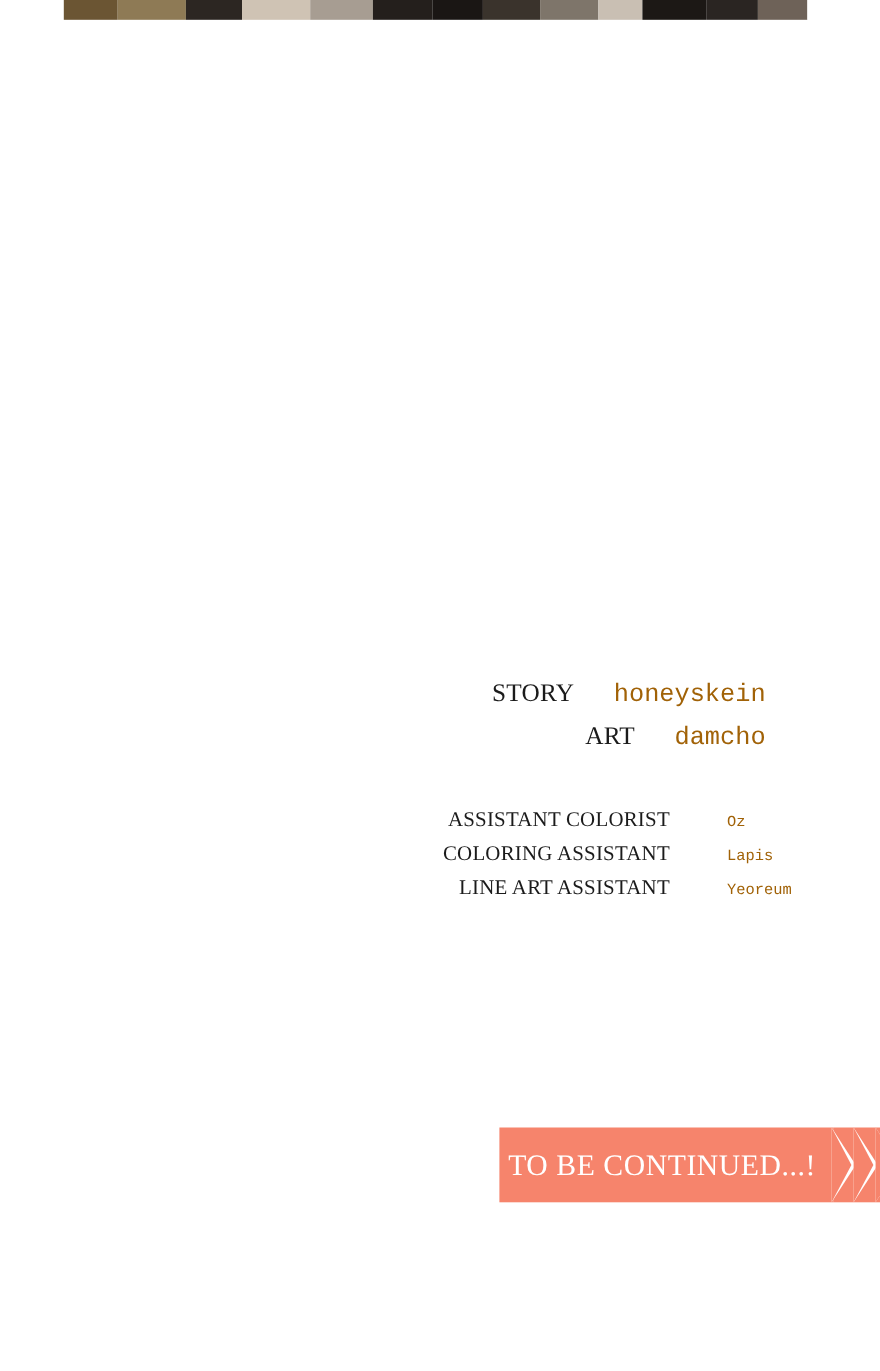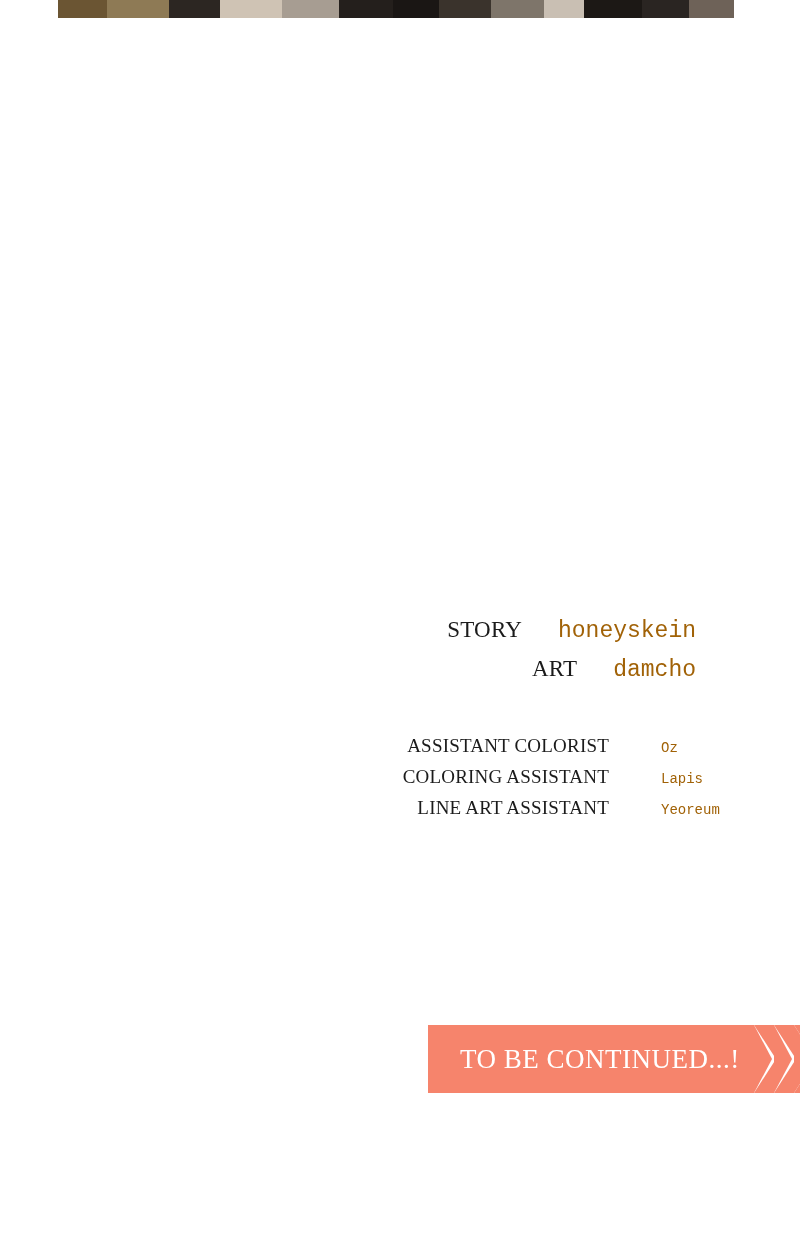--- a/index.html
+++ b/index.html
@@ -80,22 +80,23 @@
     left: 428px;
     top: 1025px;
     height: 68px;
     display: flex;
     align-items: stretch;
   }
   .tbc-body {
     background: #f6846c;
     display: flex;
     align-items: center;
-    padding: 0 16px 0 32px;
+    padding: 0 16px 0 8px;
     height: 68px;
+    margin-left: 26px;
   }
   .tbc-text {
     color: #ffffff;
     font-size: 27px;
     letter-spacing: 0.5px;
     font-family: "Liberation Serif", serif;
     white-space: nowrap;
   }
   .tbc-arrows {
     position: relative;

